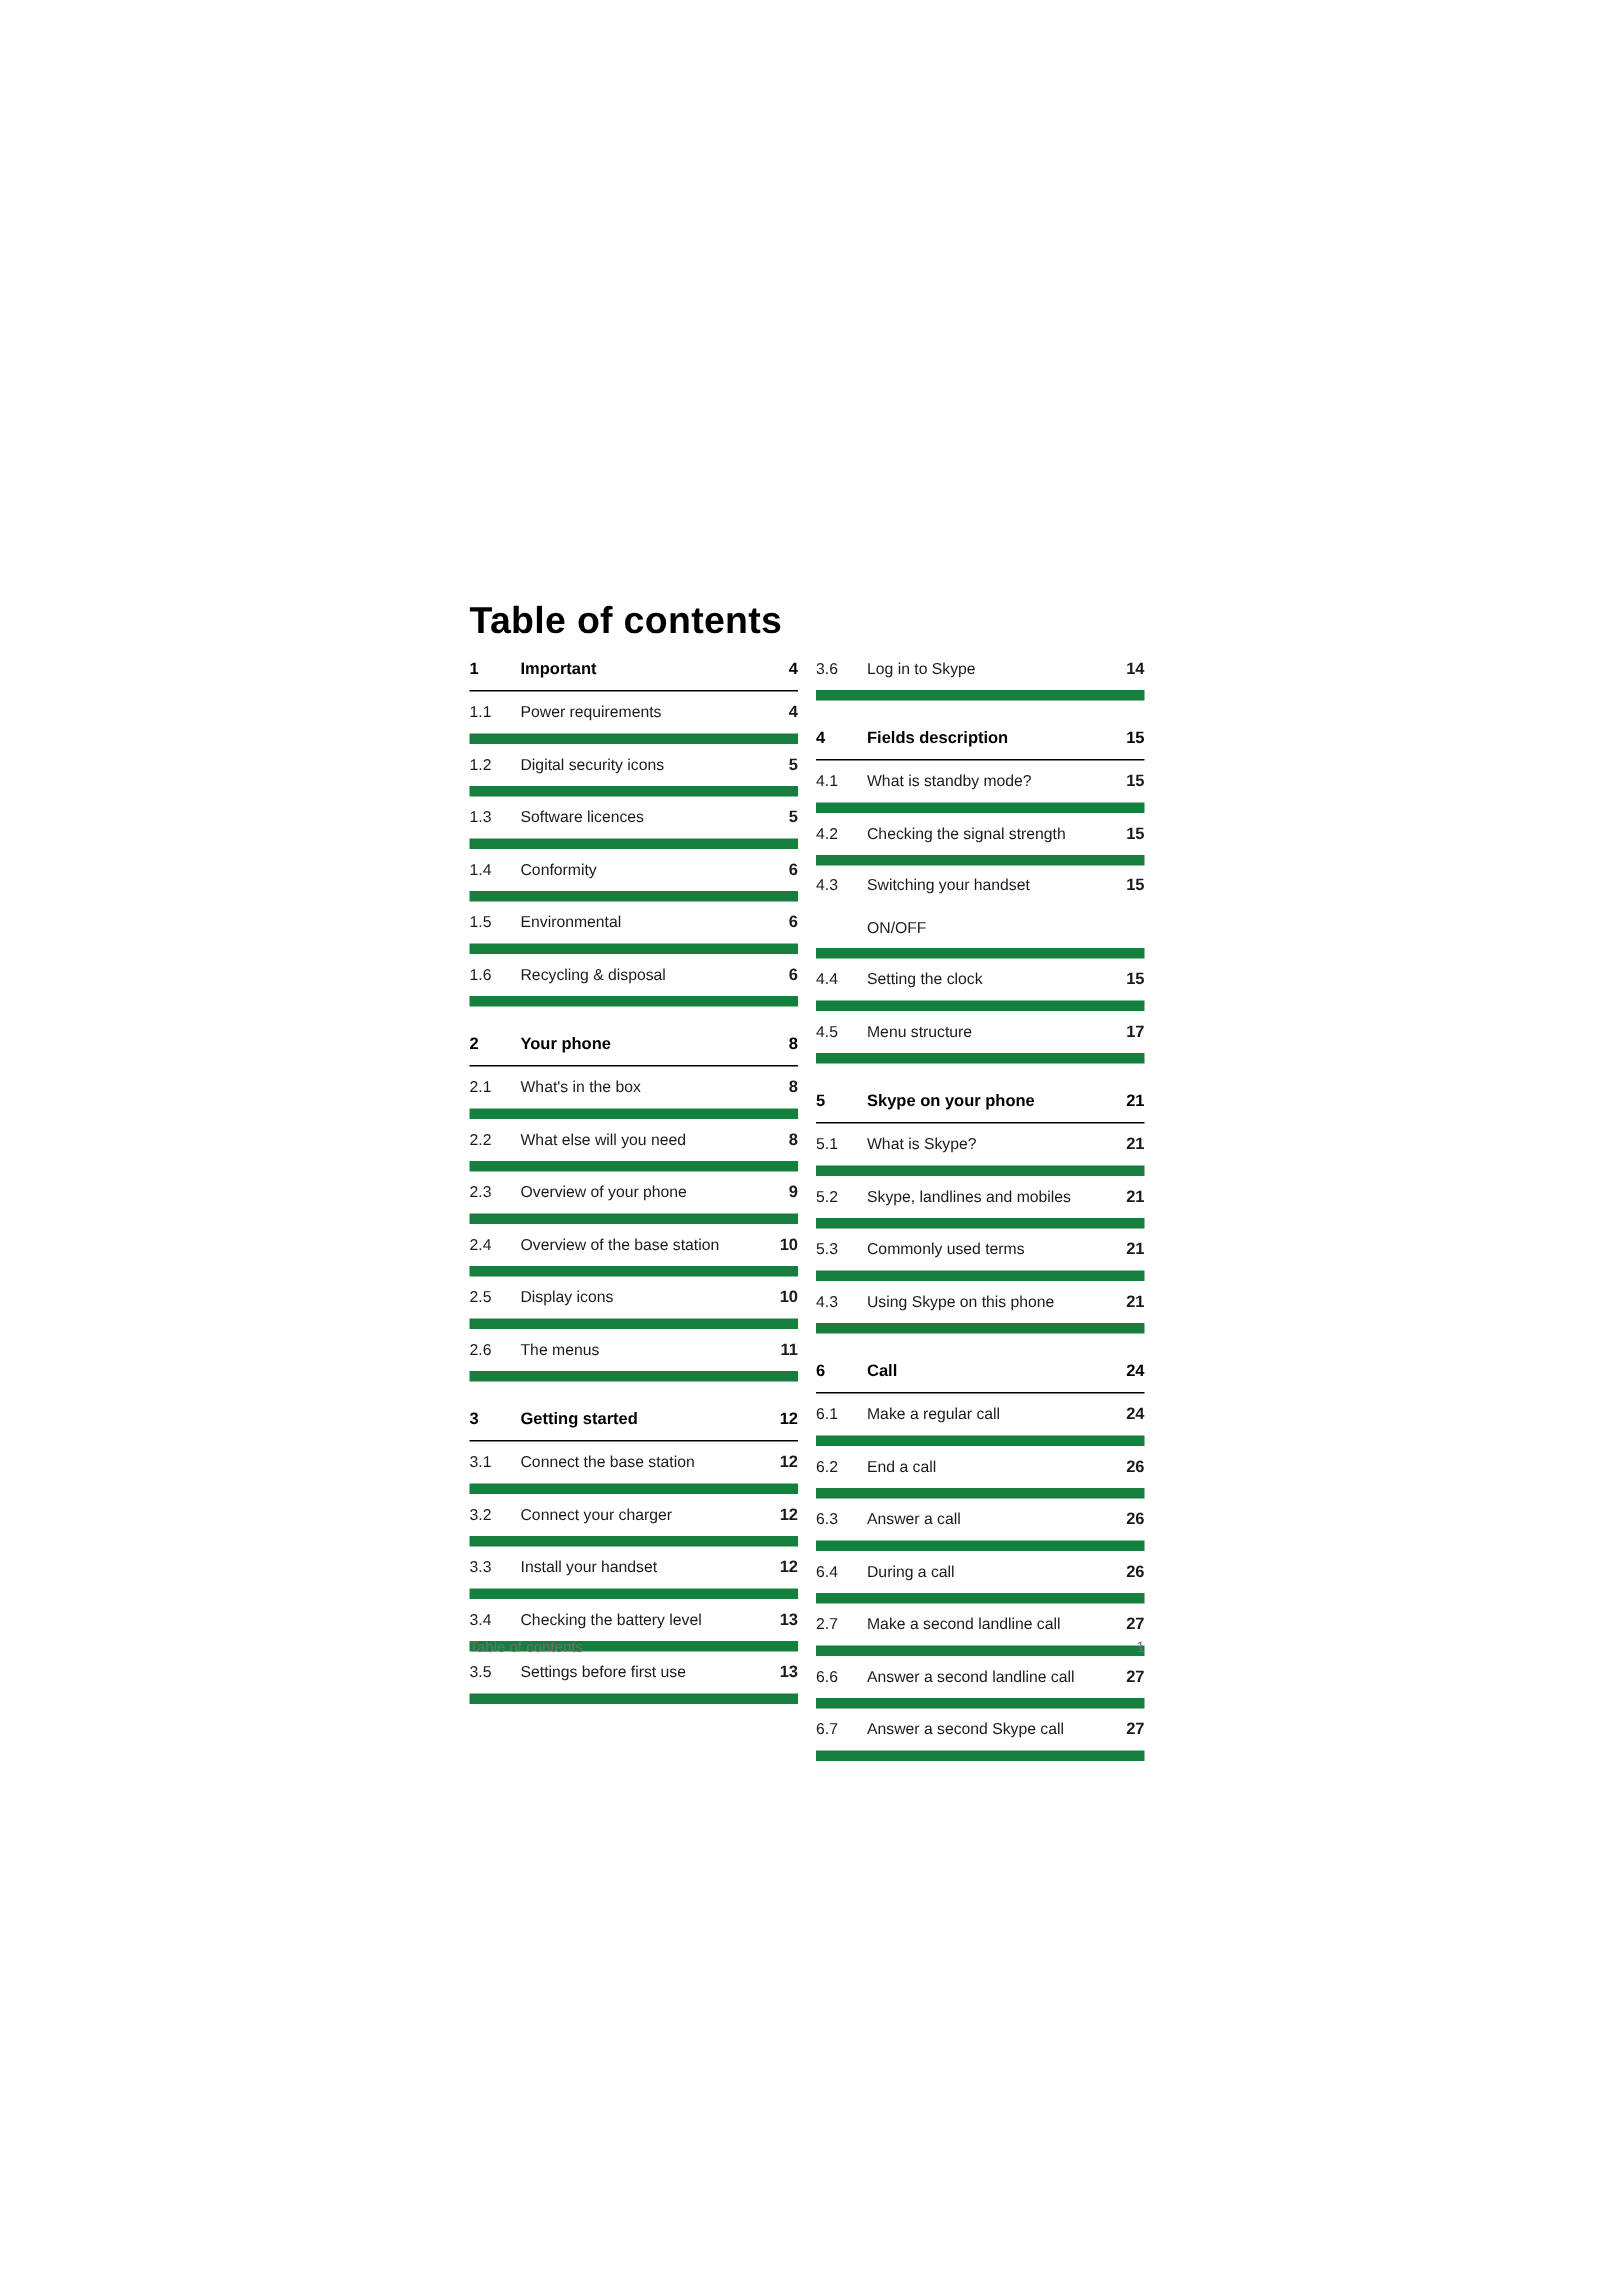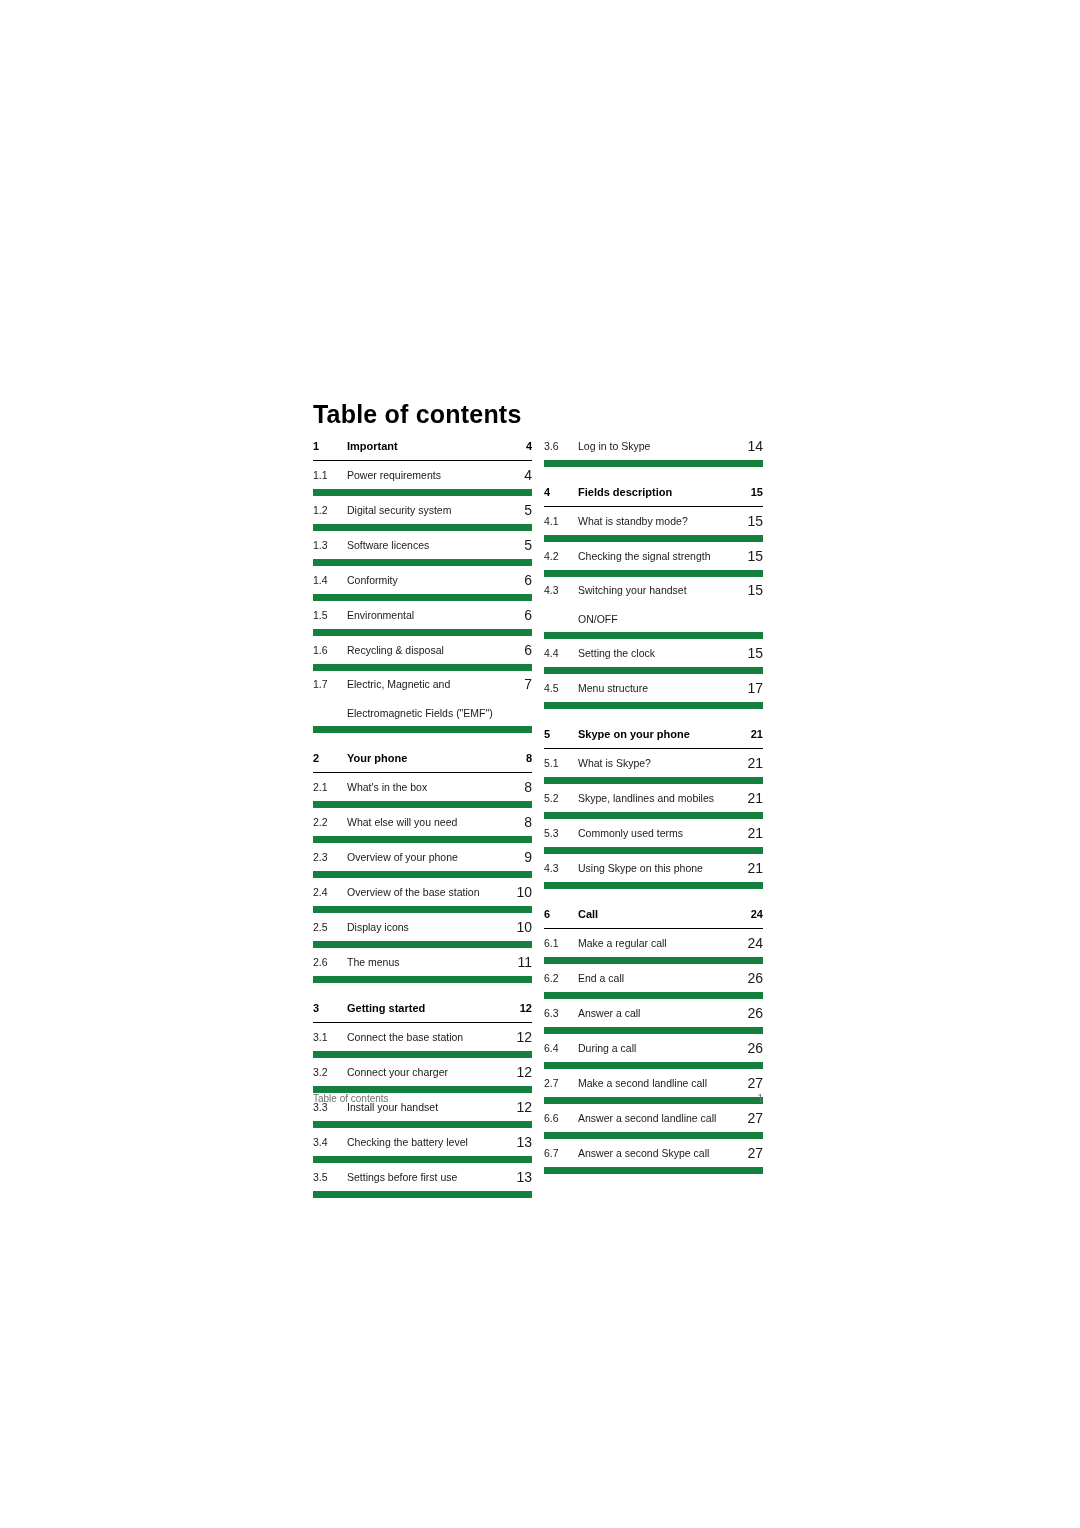--- a/index.html
+++ b/index.html
@@ -68,25 +68,26 @@
     font-size: 10.5px;
     color: #1a1a1a;
     padding-top: 8px;
     padding-bottom: 7px;
     line-height: 13px;
     padding-right: 4px;
   }
   .pg {
     flex: 0 0 22px;
     text-align: right;
-    font-size: 14px;
+    font-size: 11px;
     color: #1a1a1a;
     padding-top: 8px;
     padding-bottom: 7px;
     line-height: 13px;
+    font-weight: bold;
   }
   .row.section .num,
   .row.section .label,
   .row.section .pg {
     font-weight: bold;
     font-size: 11px;
     color: #000000;
   }
   .row.section {
     margin-top: 11px;
@@ -133,21 +134,21 @@
           <div class="label">Important</div>
           <div class="pg">4</div>
         </div>
         <div class="row">
           <div class="num">1.1</div>
           <div class="label">Power requirements</div>
           <div class="pg">4</div>
         </div>
         <div class="row">
           <div class="num">1.2</div>
-          <div class="label">Digital security system</div>
+          <div class="label">Digital security icons</div>
           <div class="pg">5</div>
         </div>
         <div class="row">
           <div class="num">1.3</div>
           <div class="label">Software licences</div>
           <div class="pg">5</div>
         </div>
         <div class="row">
           <div class="num">1.4</div>
           <div class="label">Conformity</div>
@@ -155,25 +156,20 @@
         </div>
         <div class="row">
           <div class="num">1.5</div>
           <div class="label">Environmental</div>
           <div class="pg">6</div>
         </div>
         <div class="row">
           <div class="num">1.6</div>
           <div class="label">Recycling &amp; disposal</div>
           <div class="pg">6</div>
-        </div>
-        <div class="row two-line">
-          <div class="num">1.7</div>
-          <div class="label">Electric, Magnetic and<span class="l2">Electromagnetic Fields ("EMF")</span></div>
-          <div class="pg">7</div>
         </div>
         <div class="row section">
           <div class="num">2</div>
           <div class="label">Your phone</div>
           <div class="pg">8</div>
         </div>
         <div class="row">
           <div class="num">2.1</div>
           <div class="label">What's in the box</div>
           <div class="pg">8</div>

